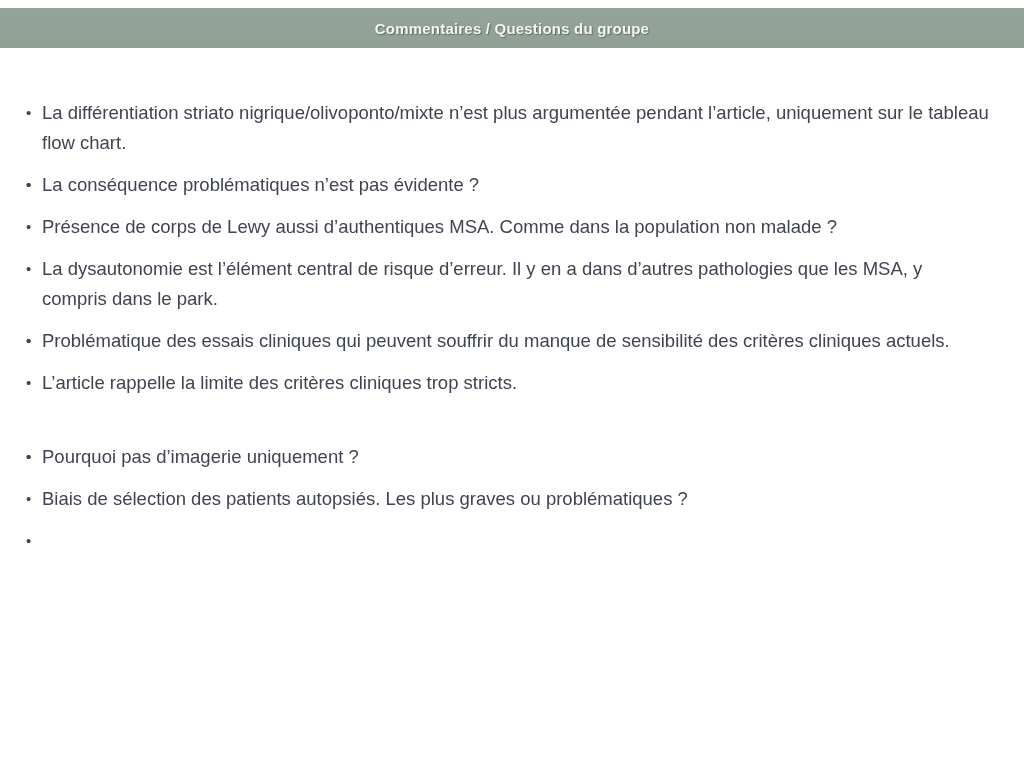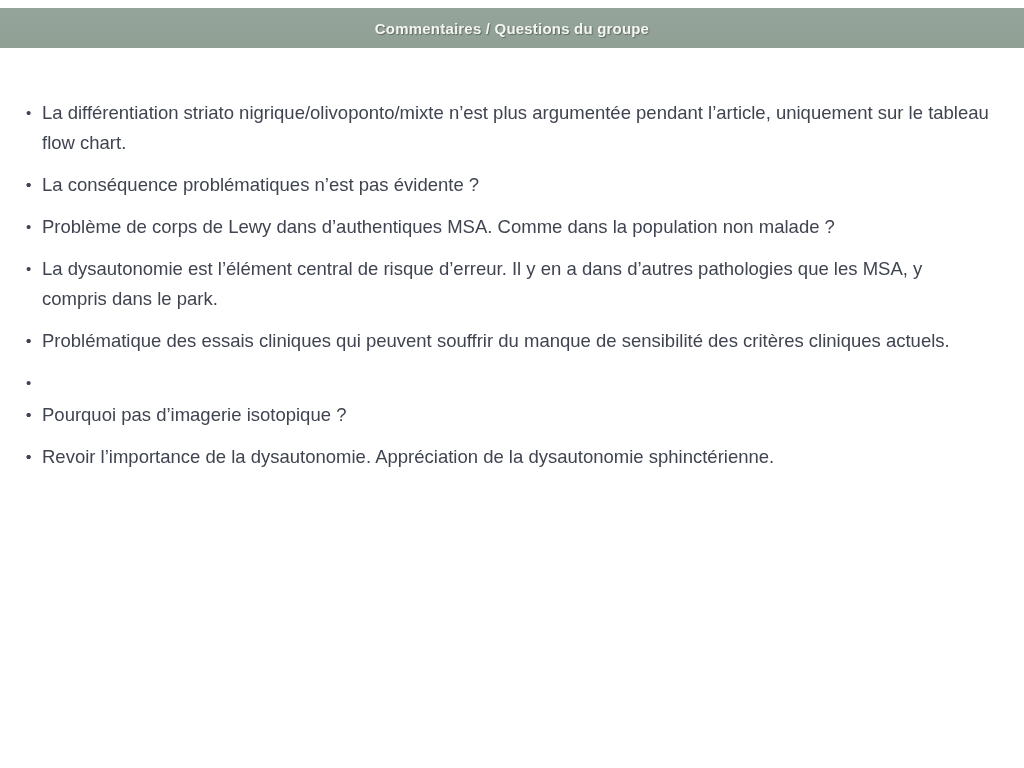--- a/index.html
+++ b/index.html
@@ -77,28 +77,28 @@
   <div class="title-bar">
     <span class="title-text">Commentaires / Questions du groupe</span>
   </div>
 
   <div class="content">
 
     <ul class="bullet-group first">
       <li><span class="bullet-dot">•</span><span>La différentiation striato nigrique/olivoponto/mixte n’est plus argumentée pendant l’article, uniquement sur le tableau flow chart.</span></li>
       <li><span class="bullet-dot">•</span></li>
       <li><span class="bullet-dot">•</span><span>La conséquence problématiques n’est pas évidente ?</span></li>
-      <li><span class="bullet-dot">•</span><span>Problème de corps de Lewy dans d’authentiques MSA. Comme dans la population non malade ?</span></li>
+      <li><span class="bullet-dot">•</span><span>Présence de corps de Lewy aussi d’authentiques MSA. Comme dans la population non malade ?</span></li>
       <li><span class="bullet-dot">•</span><span>La dysautonomie est l’élément central de risque d’erreur. Il y en a dans d’autres pathologies que les MSA, y compris dans le park.</span></li>
       <li><span class="bullet-dot">•</span></li>
       <li><span class="bullet-dot">•</span><span>Problématique des essais cliniques qui peuvent souffrir du manque de sensibilité des critères cliniques actuels.</span></li>
-      <li><span class="bullet-dot">•</span></li>
+      <li><span class="bullet-dot">•</span><span>L’article rappelle la limite des critères cliniques trop stricts.</span></li>
     </ul>
 
     <ul class="bullet-group second">
       <li><span class="bullet-dot">•</span></li>
-      <li><span class="bullet-dot">•</span><span>Pourquoi pas d’imagerie isotopique ?</span></li>
+      <li><span class="bullet-dot">•</span><span>Pourquoi pas d’imagerie uniquement ?</span></li>
+      <li><span class="bullet-dot">•</span><span>Biais de sélection des patients autopsiés. Les plus graves ou problématiques ?</span></li>
       <li><span class="bullet-dot">•</span></li>
-      <li><span class="bullet-dot">•</span><span>Revoir l’importance de la dysautonomie. Appréciation de la dysautonomie sphinctérienne.</span></li>
     </ul>
 
   </div>
 </div>
 
 </body></html>

